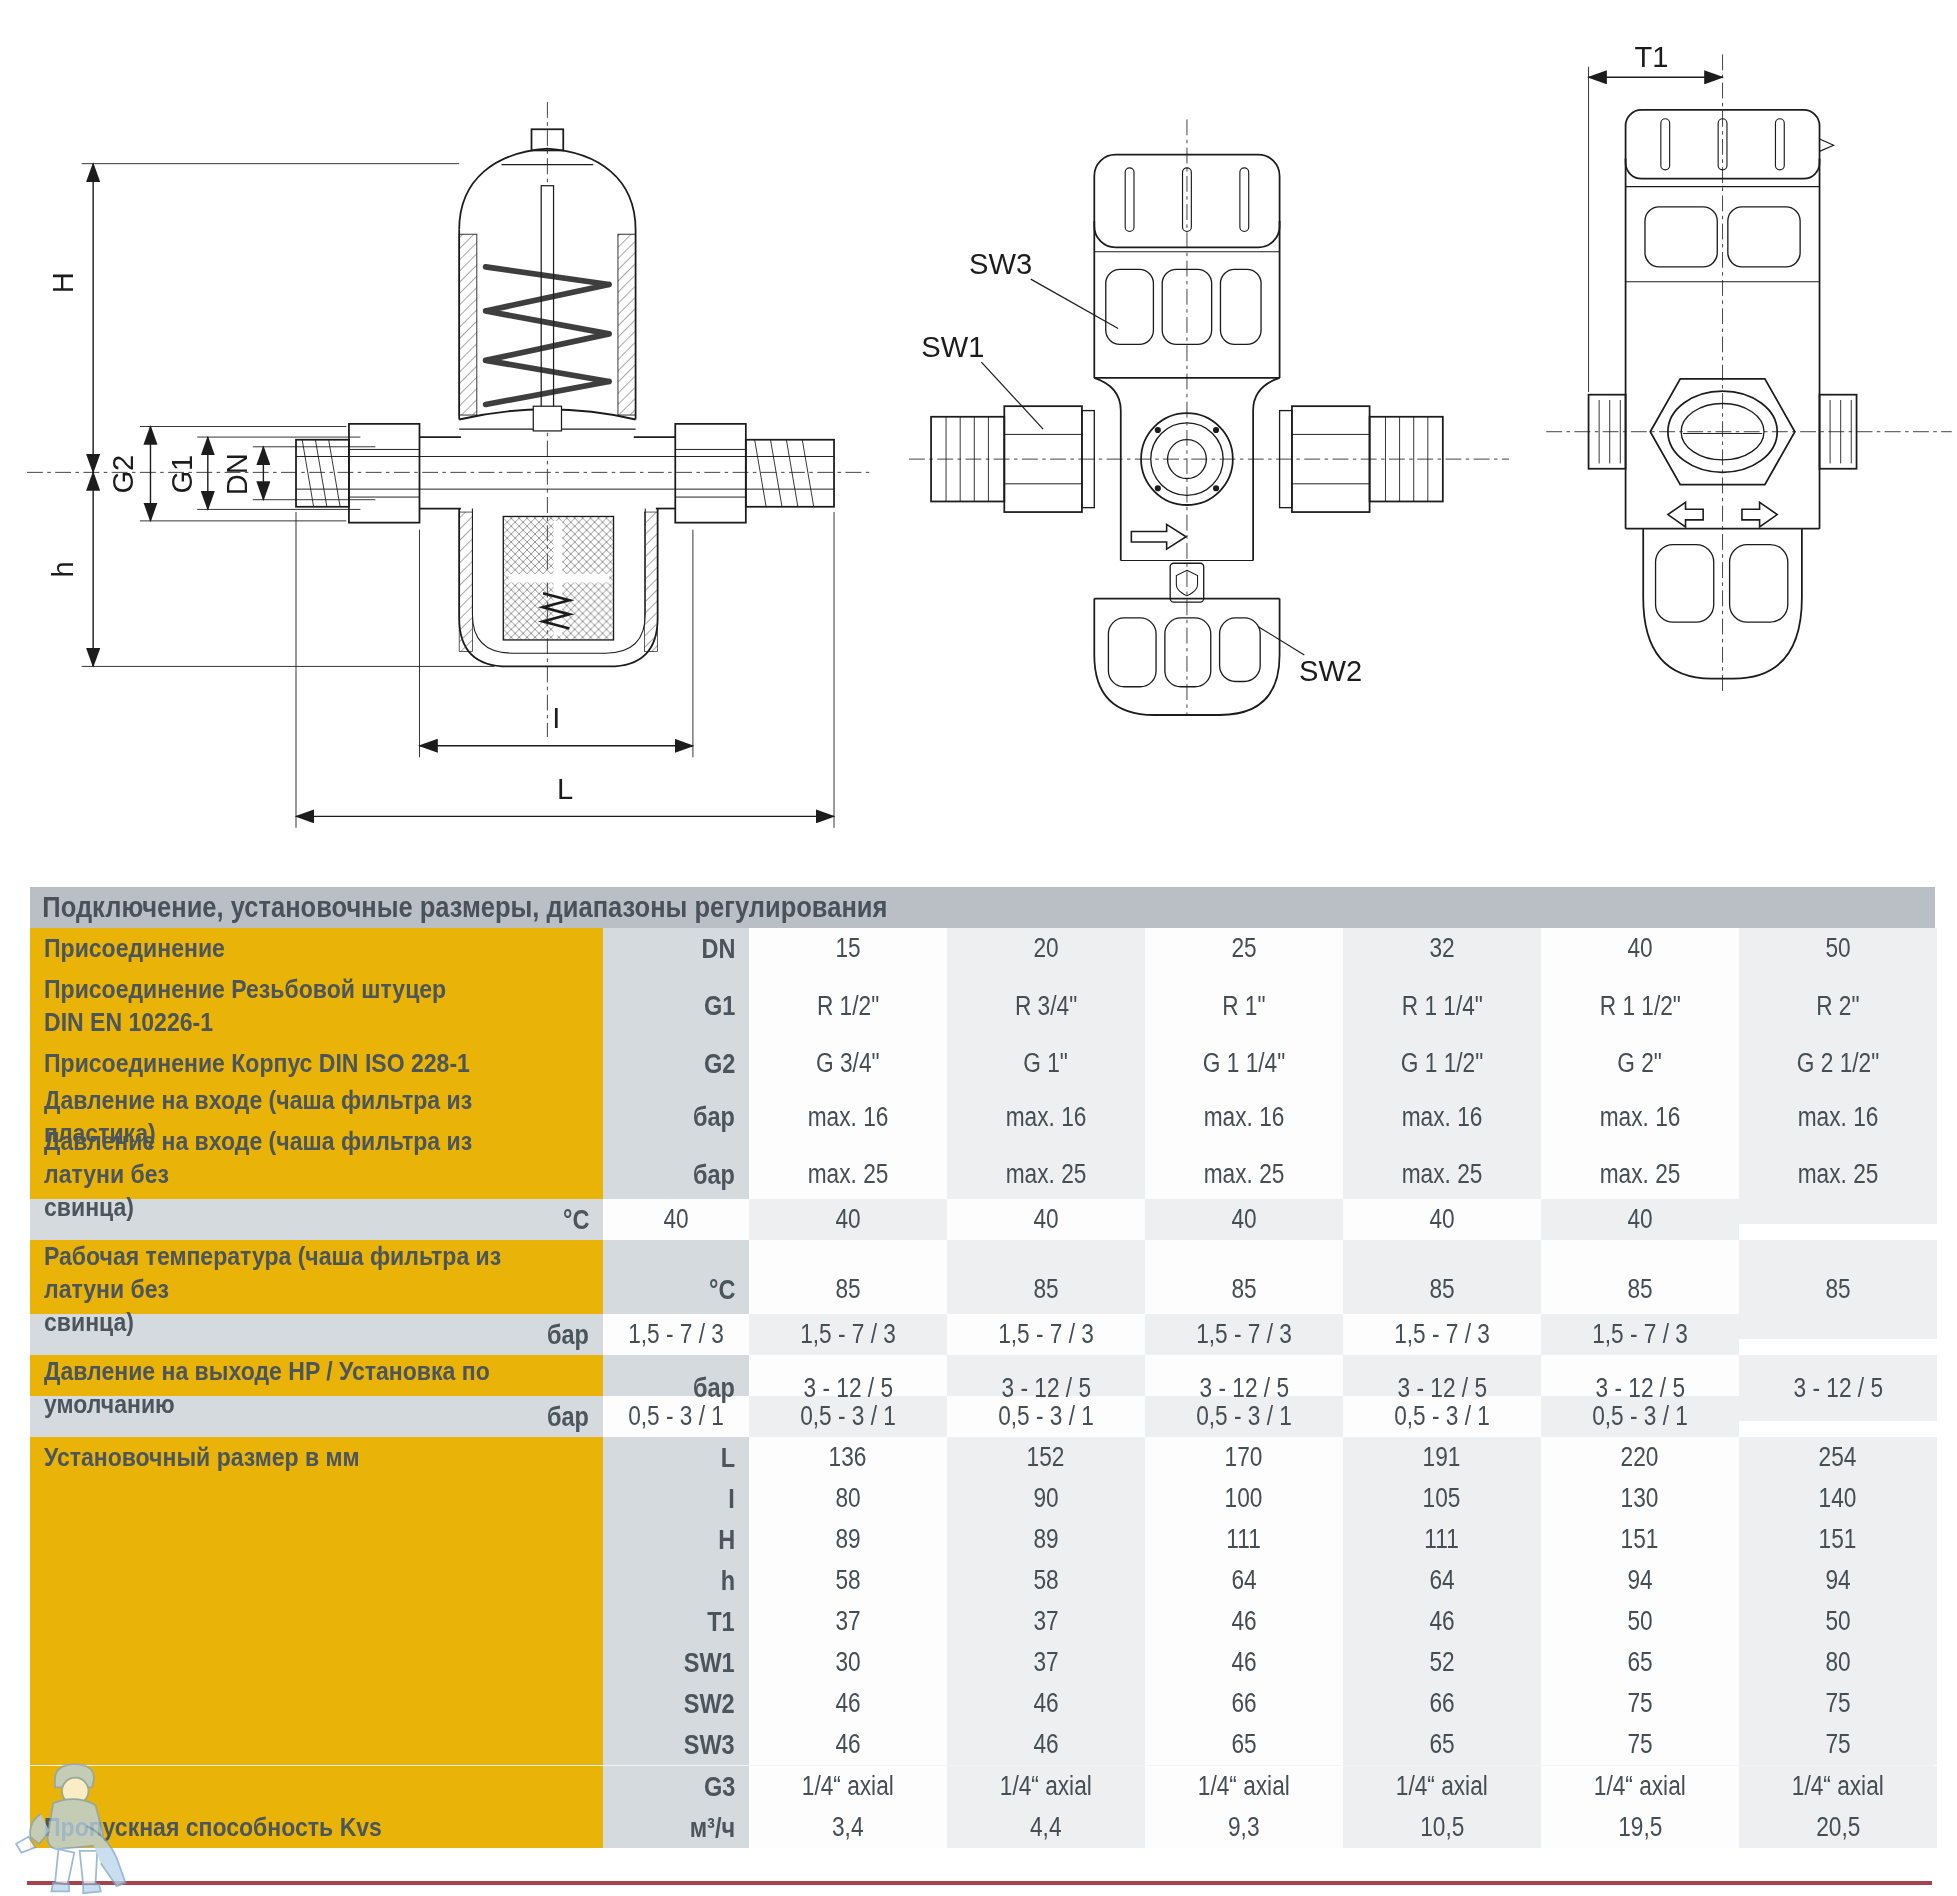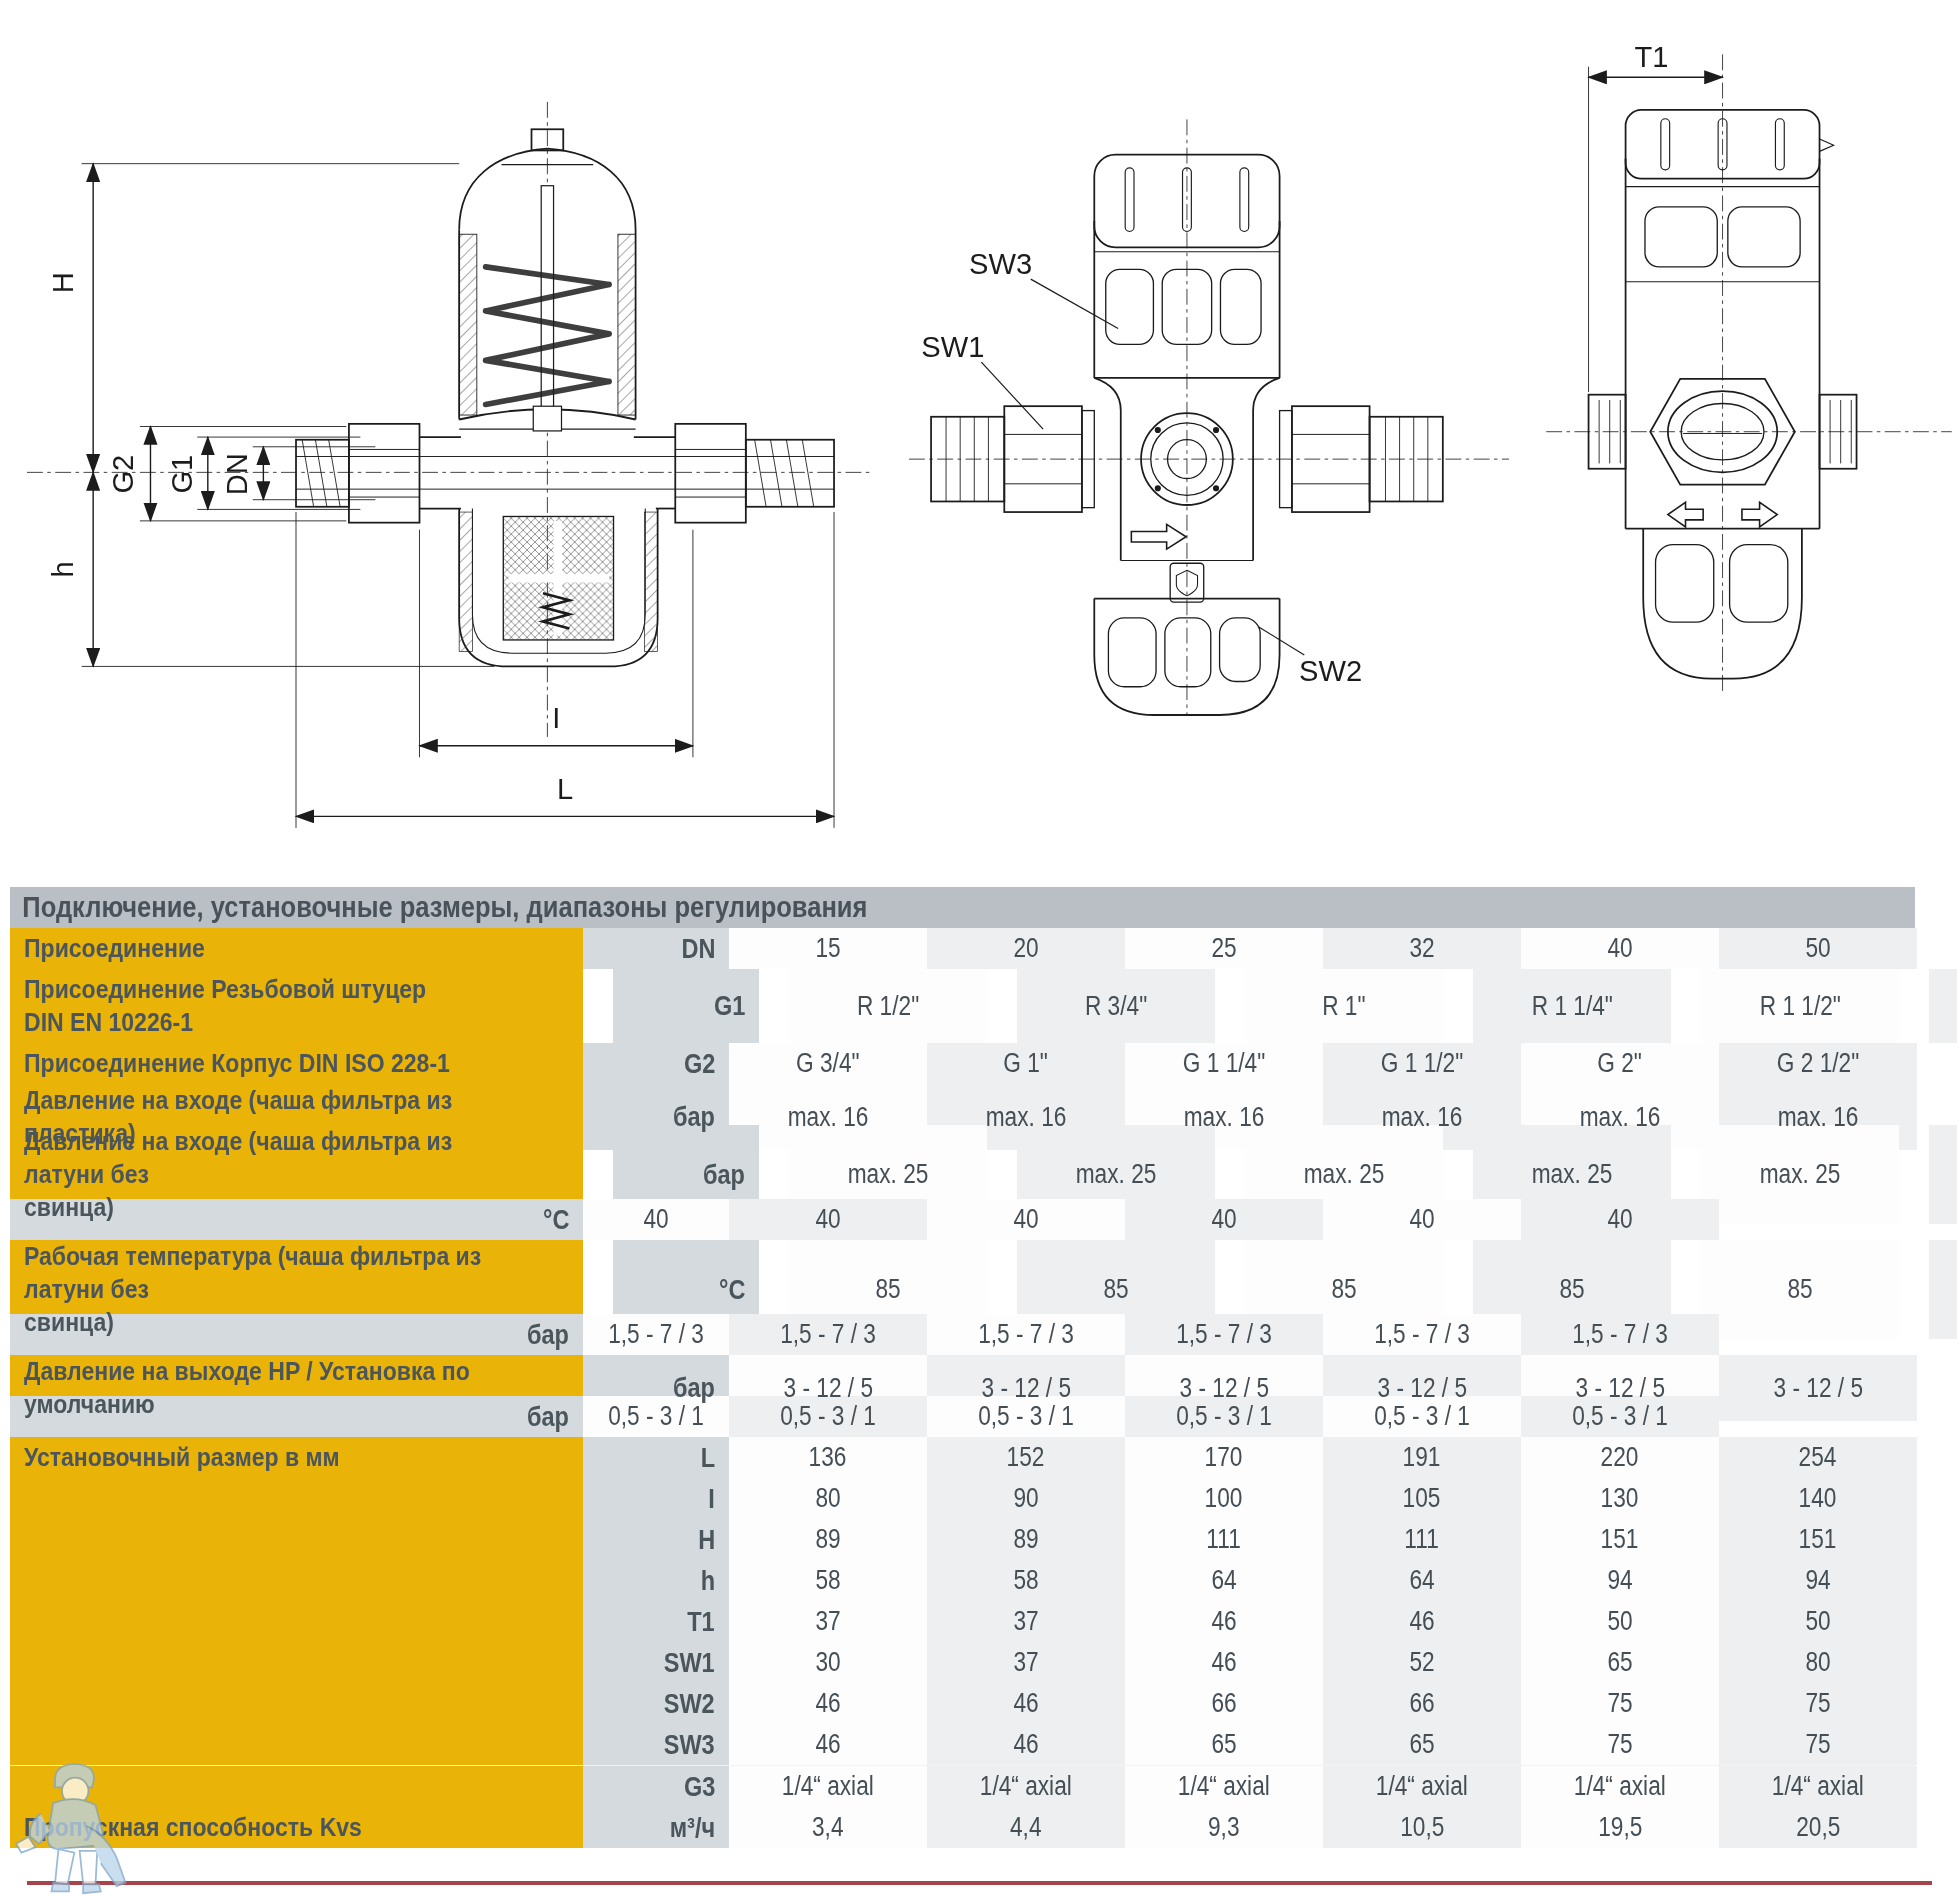--- a/index.html
+++ b/index.html
@@ -1,26 +1,26 @@
 <!DOCTYPE html>
 <html style="font-size:14px"><head>
 <meta charset="utf-8">
 <style>
   html,body{margin:0;padding:0;background:#fff;}
   #page{position:relative;width:1958px;height:1897px;background:#fff;overflow:hidden;
         font-family:"Liberation Sans","DejaVu Sans",sans-serif;color:#4b555c;}
   svg text{font-family:"Liberation Sans","DejaVu Sans",sans-serif;}
   .drw{position:absolute;}
   
-  #spec{position:absolute;left:10px;top:887px;width:1905px;}
+  #spec{position:absolute;left:30px;top:887px;width:1905px;}
   #t-title{height:41px;background:#b9bfc4;display:flex;align-items:center;
            font-weight:bold;font-size:29px;color:#49525a;}
   #t-title .sq{transform-origin:0 50%;padding-left:14px;}
   .trow{display:grid;grid-template-columns:573px 146px repeat(6,198px);height:41px;}
-  .trow.tall{height:74px;gap:30px;}
+  .trow.tall{height:74px;}
   .trow.sep{border-top:1.8px solid #f1f3f4;}
   .c-label{background:#eab308;display:flex;align-items:center;padding-left:14px;
            font-weight:bold;font-size:25.6px;line-height:33px;}
   .c-label .sq{transform-origin:0 50%;transform:scaleX(0.90);}
   .c-unit{background:#d5dade;display:flex;align-items:center;justify-content:flex-end;
           padding-right:14px;font-weight:bold;font-size:28px;}
   .c-unit .sq{transform-origin:100% 50%;transform:scaleX(0.84);}
   .c-val{display:flex;align-items:center;justify-content:center;font-size:27px;color:#454e54;}
   .c-val .sq{transform-origin:50% 50%;transform:scaleX(0.84);}
   .c-val.w{background:#fdfdfe;}

